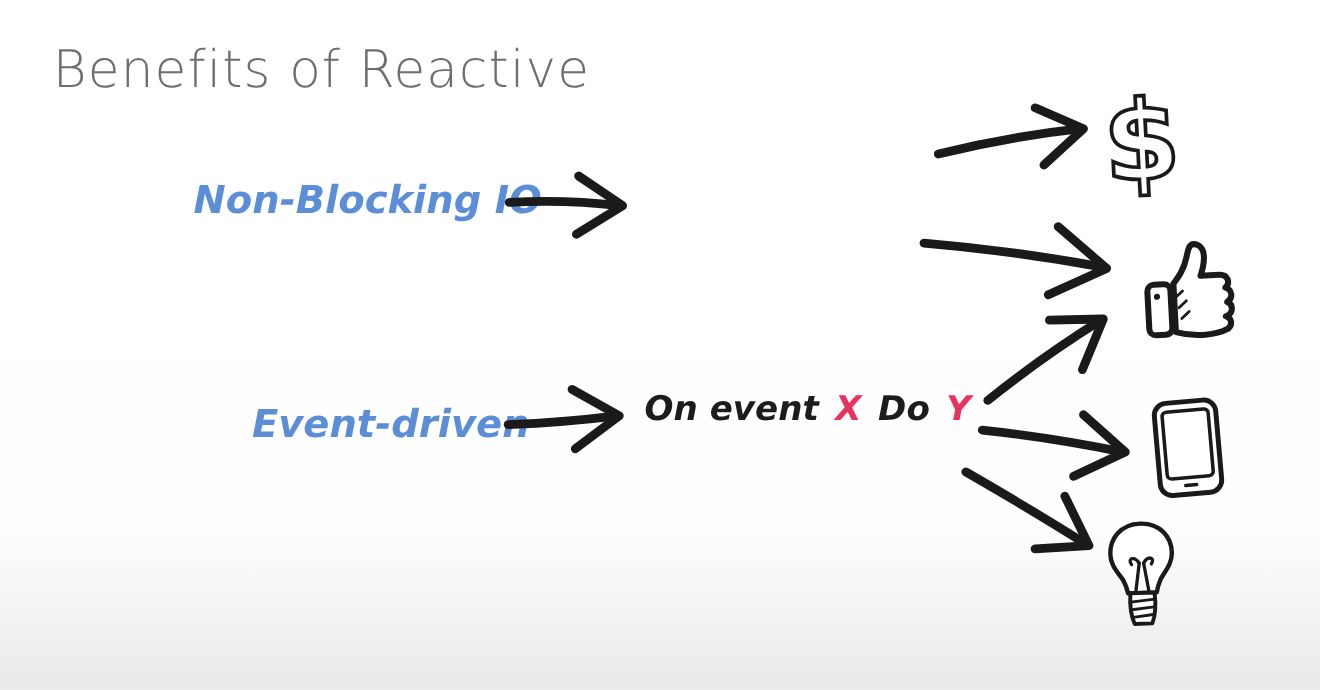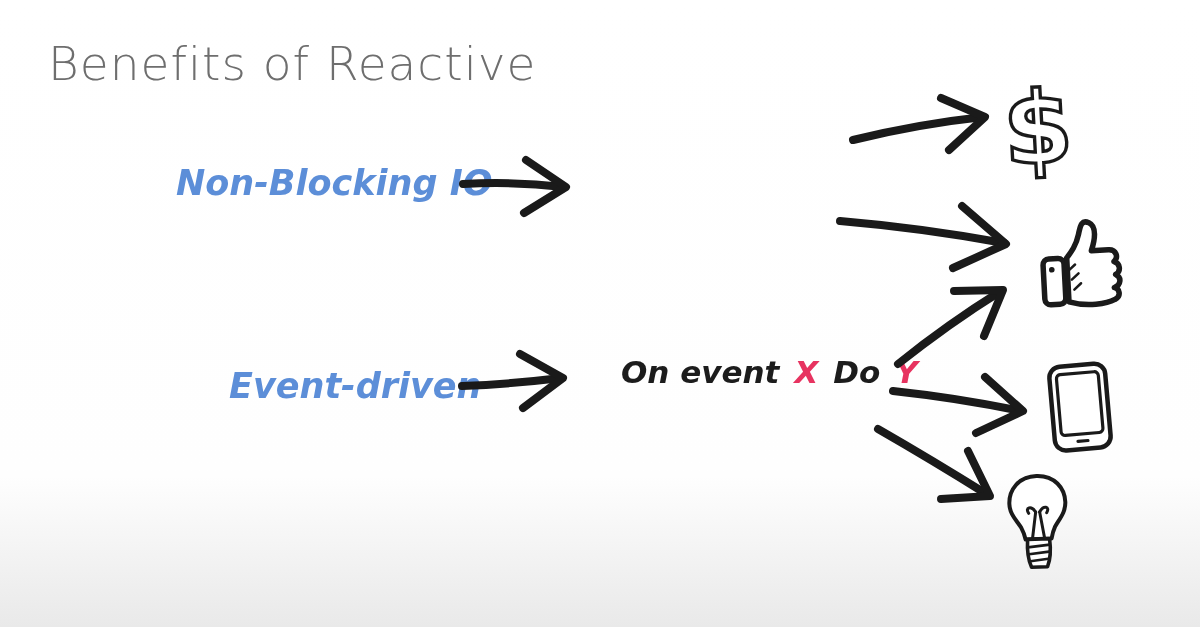--- a/index.html
+++ b/index.html
@@ -54,21 +54,20 @@
 
   .benefit-onevent {
     position: absolute;
     left: 586px;
     top: 354px;
     display: inline-flex;
     gap: 15px;
     color: #1c1c1c;
     font-size: 31px;
     white-space: nowrap;
-    margin-left: 35px;
   }
   .benefit-onevent .pink { color: #e73360; }
 
   .overlay {
     position: absolute;
     left: 0; top: 0;
     width: 1200px;
     height: 627px;
   }
   .overlay * { vector-effect: non-scaling-stroke; }

